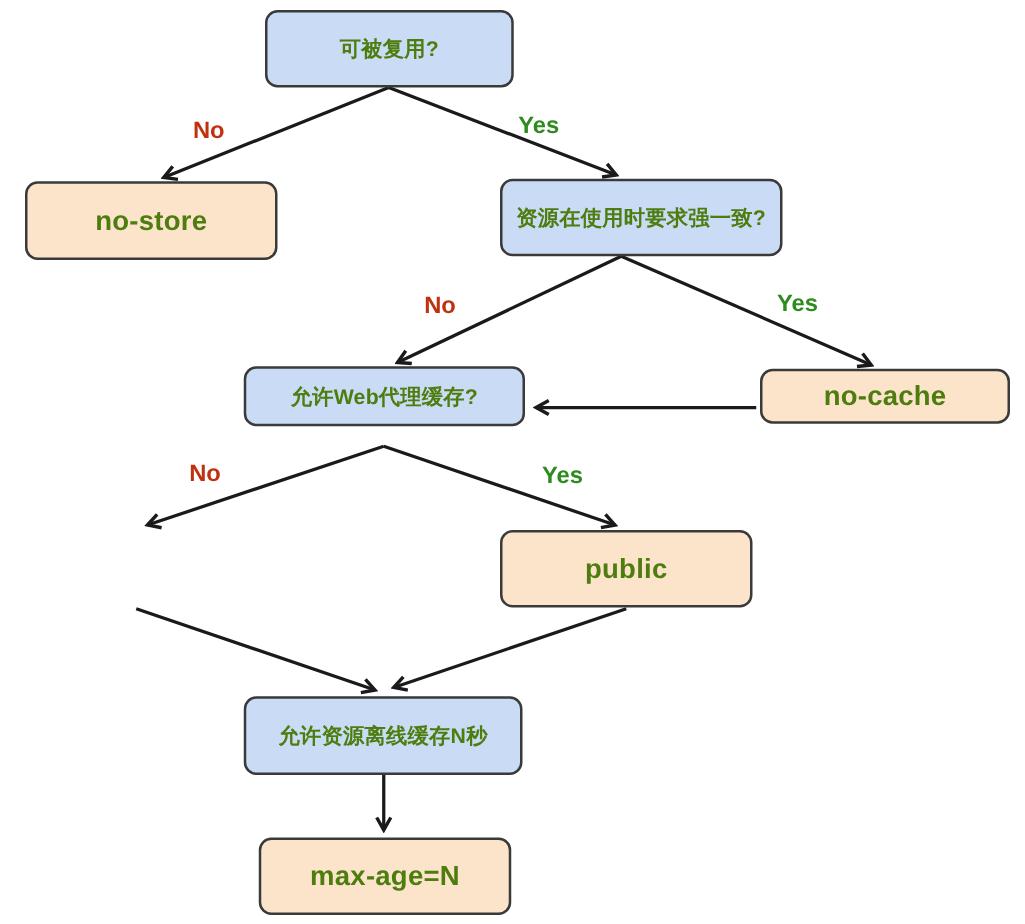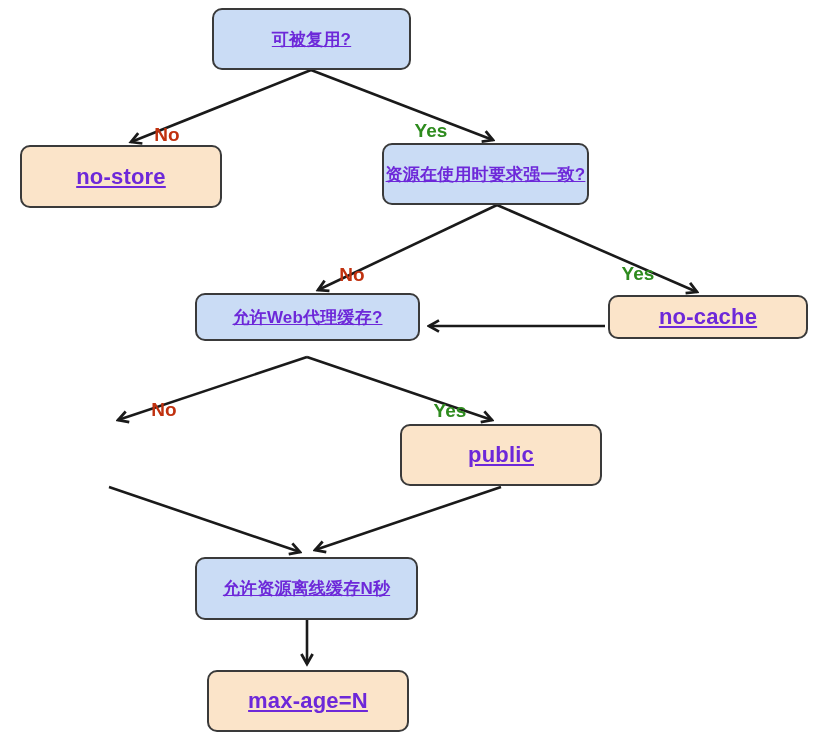--- a/index.html
+++ b/index.html
@@ -41,41 +41,39 @@
   .node{
     position:absolute;
     display:flex;
     align-items:center;
     justify-content:center;
     text-align:center;
     border:2.5px solid var(--node-border);
     border-radius:10px;
     font-size:17px;
     font-weight:bold;
-    color:#6d28d9;
+    color:#4d7c0f;
     letter-spacing:.2px;
-    text-decoration:underline;
   }
   .node.decision{background:var(--decision-fill);}
   .node.result{background:var(--result-fill);font-size:22px;}
   .edge-label{
     position:absolute;
     transform:translate(-50%,-50%);
     font-size:19px;
     font-weight:bold;
     white-space:nowrap;
-    margin-top:30px;
   }
   .edge-label.no{color:var(--label-no);}
   .edge-label.yes{color:var(--label-yes);text-align:center;}
 
   
   #n-reusable{left:212px;top:8px;width:199px;height:62px;}
   #n-no-store{left:20px;top:145px;width:202px;height:63px;}
-  #n-strong{left:382px;top:143px;width:207px;height:62px;}
+  #n-strong{left:400px;top:143px;width:226px;height:62px;}
   #n-web-proxy{left:195px;top:293px;width:225px;height:48px;}
   #n-no-cache{left:608px;top:295px;width:200px;height:44px;}
   #n-private{left:8px;top:424px;width:202px;height:62px;}
   #n-public{left:400px;top:424px;width:202px;height:62px;}
   #n-offline{left:195px;top:557px;width:223px;height:63px;}
   #n-max-age{left:207px;top:670px;width:202px;height:62px;}
 
   
   #l-no-1{left:167px;top:105px;}
   #l-yes-1{left:431px;top:101px;}

